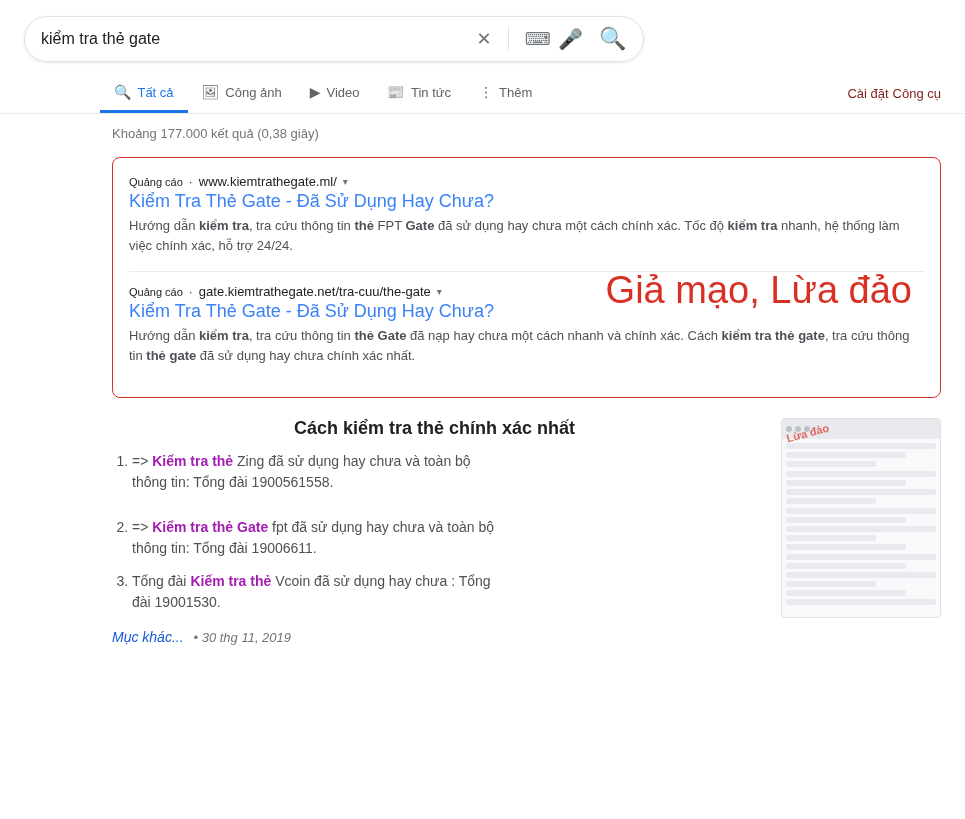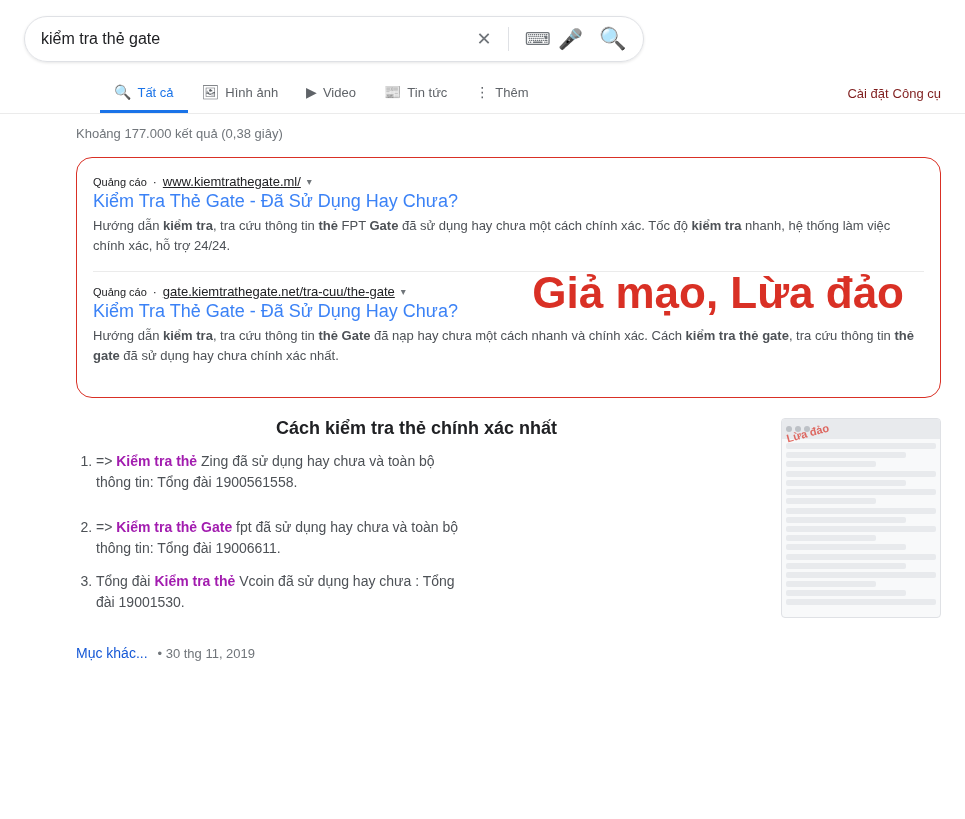--- a/index.html
+++ b/index.html
@@ -95,32 +95,32 @@
     .nav-right {
       display: flex;
       gap: 4px;
       color: #7f1d1d;
       font-size: 13px;
     }
     .nav-right span { cursor: pointer; }
 
     
     .results-area {
-      padding: 12px 24px 12px 76px;
+      padding: 12px 24px 12px 112px;
     }
     .results-count {
       color: #70757a;
       font-size: 13px;
       margin-bottom: 16px;
     }
 
     
     .ad-box {
       border: 1px solid #d93025;
-      border-radius: 16px;
+      border-radius: 8px;
       padding: 16px;
       margin-bottom: 20px;
       position: relative;
     }
     .ad-entry {
       margin-bottom: 16px;
     }
     .ad-entry:last-child {
       margin-bottom: 0;
     }
@@ -133,21 +133,20 @@
       margin-bottom: 2px;
     }
     .ad-label .ad-badge {
       font-size: 11px;
       color: #202124;
       font-weight: 500;
     }
     .ad-label .ad-url {
       color: #202124;
       font-size: 13px;
-      text-decoration: underline;
     }
     .ad-label .ad-arrow {
       color: #70757a;
       font-size: 10px;
     }
     .ad-title {
       color: #3b82f6;
       font-size: 18px;
       text-decoration: none;
       cursor: pointer;
@@ -157,25 +156,25 @@
     .ad-desc {
       color: #4d5156;
       font-size: 13px;
       line-height: 1.5;
     }
     .ad-desc b { color: #4d5156; font-weight: bold; }
 
     
     .fraud-overlay {
       position: absolute;
-      right: 36px;
+      right: 28px;
       top: 50%;
       transform: translateY(-20%);
-      font-size: 44px;
-      font-weight: 700;
+      font-size: 38px;
+      font-weight: 400;
       color: #d93025;
       pointer-events: none;
       white-space: nowrap;
     }
 
     
     .ad-separator {
       border: none;
       border-top: 1px solid #ebebeb;
       margin: 12px 0;
@@ -201,21 +200,22 @@
       padding: 0;
     }
     .organic-list li {
       margin-bottom: 12px;
       color: #4d5156;
       font-size: 14px;
       line-height: 1.5;
     }
     .organic-list li b { color: #a21caf; }
     .organic-footer {
-      margin-top: 32px;
+      margin-top: 16px;
+      font-style: italic;
     }
     .organic-footer a {
       color: #1558d6;
       text-decoration: none;
       font-size: 14px;
       cursor: pointer;
     }
     .organic-footer .date {
       color: #70757a;
       font-size: 13px;
@@ -284,21 +284,21 @@
   </div>
 </div>
 
 <div class="nav-tabs">
   <div class="nav-tab active">
     <span class="nav-tab-icon">🔍</span>
     <span>Tất cả</span>
   </div>
   <div class="nav-tab">
     <span class="nav-tab-icon">🖼</span>
-    <span>Hình ảnh</span>
+    <span>Công ảnh</span>
   </div>
   <div class="nav-tab">
     <span class="nav-tab-icon">▶</span>
     <span>Video</span>
   </div>
   <div class="nav-tab">
     <span class="nav-tab-icon">📰</span>
     <span>Tin tức</span>
   </div>
   <div class="nav-tab">

